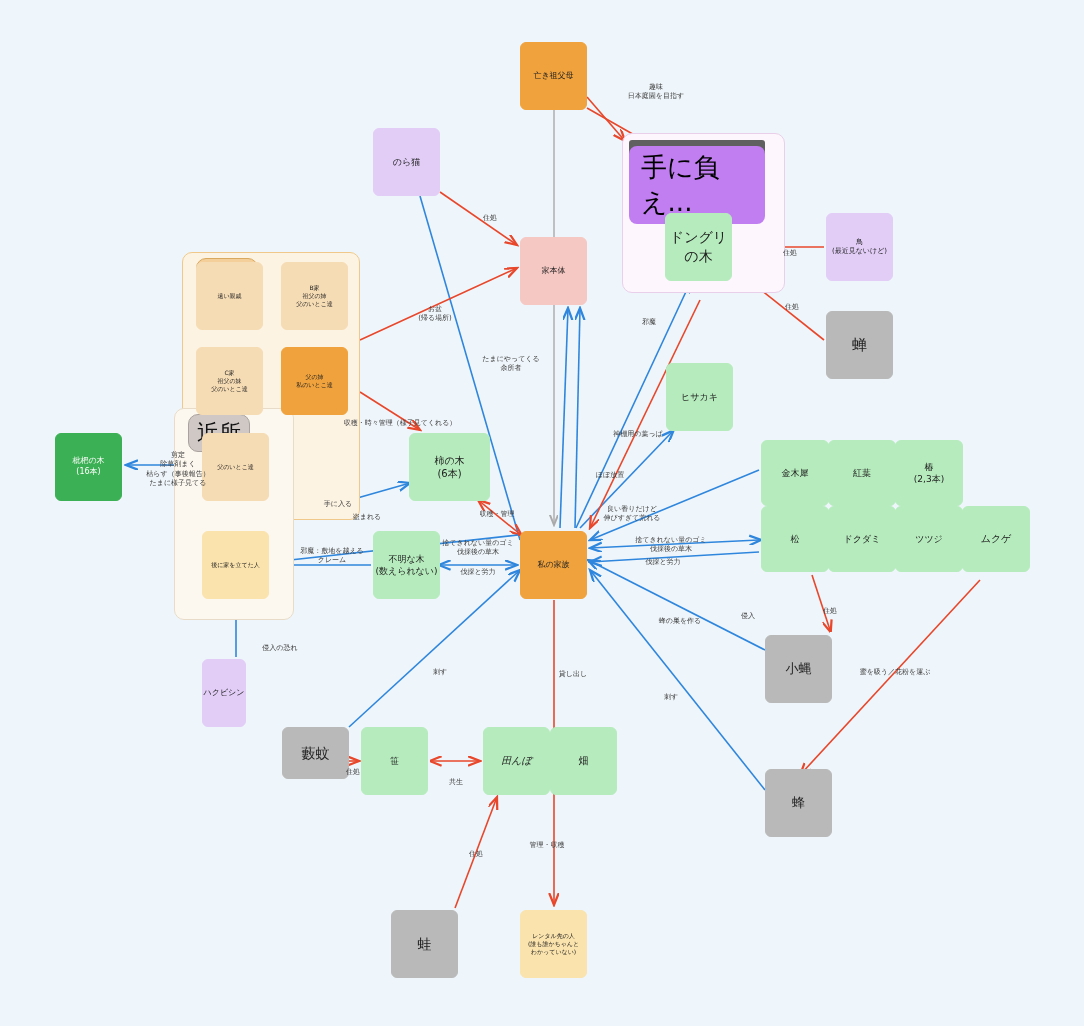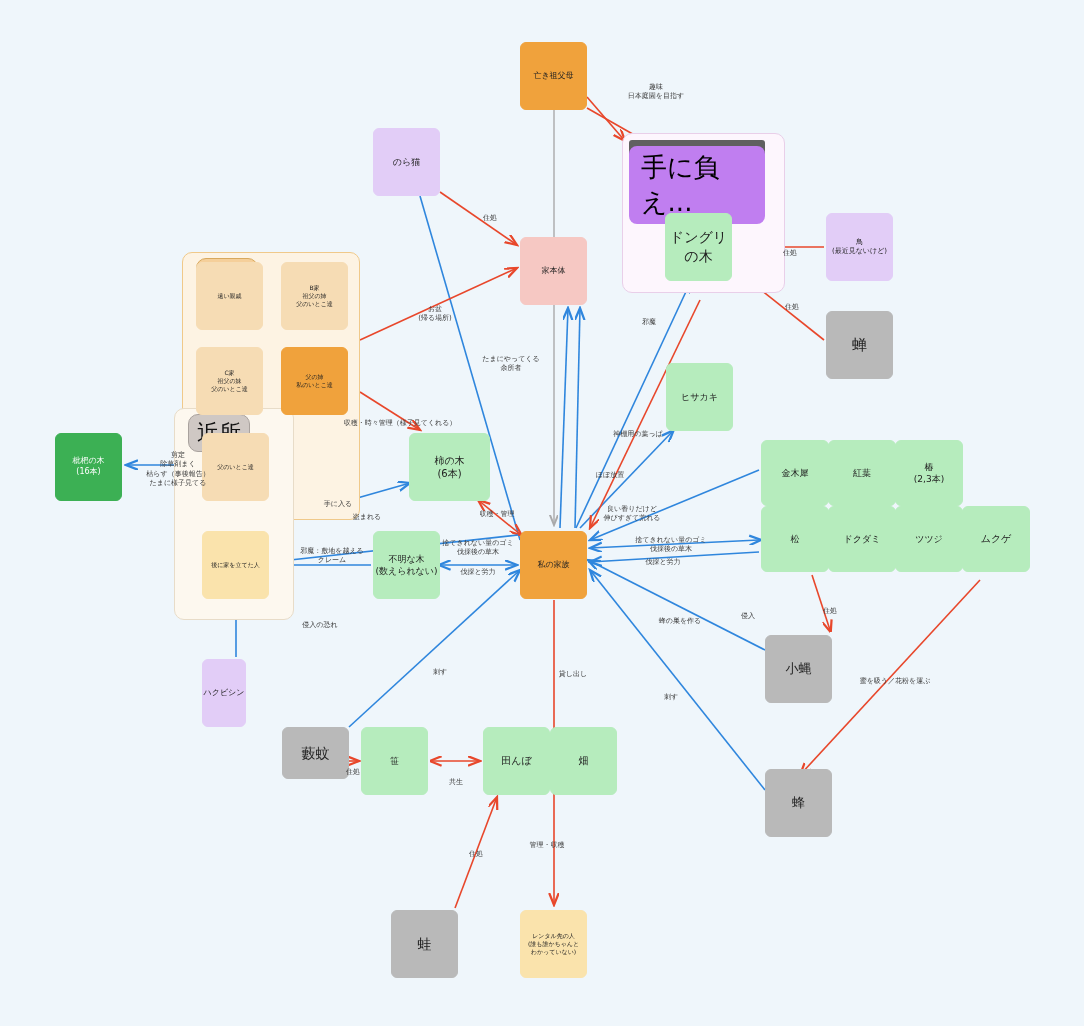--- a/index.html
+++ b/index.html
@@ -120,21 +120,21 @@
       <div class="node" style="left: 666px; top: 363px; width: 67px; height: 68px; background: rgb(182, 236, 189); border: 1px solid rgb(182, 236, 189); font-size: 9px;">ヒサカキ</div>
       <div class="node" style="left: 409px; top: 433px; width: 81px; height: 68px; background: rgb(182, 236, 189); border: 1px solid rgb(182, 236, 189); font-size: 10px;">柿の木
 (6本)</div>
       <div class="node" style="left: 373px; top: 531px; width: 67px; height: 68px; background: rgb(182, 236, 189); border: 1px solid rgb(182, 236, 189); font-size: 9px;">不明な木
 (数えられない)</div>
       <div class="node" style="left: 520px; top: 531px; width: 67px; height: 68px; background: rgb(240, 162, 60); border: 1px solid rgb(240, 162, 60); font-size: 8px;">私の家族</div>
       <div class="node" style="left: 765px; top: 635px; width: 67px; height: 68px; background: rgb(185, 185, 185); border: 1px solid rgb(185, 185, 185); font-size: 13px;">小蝿</div>
       <div class="node" style="left: 765px; top: 769px; width: 67px; height: 68px; background: rgb(185, 185, 185); border: 1px solid rgb(185, 185, 185); font-size: 13px;">蜂</div>
       <div class="node" style="left: 282px; top: 727px; width: 67px; height: 52px; background: rgb(185, 185, 185); border: 1px solid rgb(185, 185, 185); font-size: 14px;">藪蚊</div>
       <div class="node" style="left: 361px; top: 727px; width: 67px; height: 68px; background: rgb(182, 236, 189); border: 1px solid rgb(182, 236, 189); font-size: 9px;">笹</div>
-      <div class="node" style="left: 483px; top: 727px; width: 67px; height: 68px; background: rgb(182, 236, 189); border: 1px solid rgb(182, 236, 189); font-size: 10px;">田んぼ</div>
+      <div class="node" style="left: 483px; top: 727px; width: 67px; height: 68px; background: rgb(182, 236, 189); border: 1px solid rgb(182, 236, 189); font-size: 10px; font-style: italic;">田んぼ</div>
       <div class="node" style="left: 550px; top: 727px; width: 67px; height: 68px; background: rgb(182, 236, 189); border: 1px solid rgb(182, 236, 189); font-size: 10px;">畑</div>
       <div class="node" style="left: 391px; top: 910px; width: 67px; height: 68px; background: rgb(185, 185, 185); border: 1px solid rgb(185, 185, 185); font-size: 14px;">蛙</div>
       <div class="node" style="left: 520px; top: 910px; width: 67px; height: 68px; background: rgb(250, 227, 172); border: 1px solid rgb(250, 227, 172); font-size: 6px;">レンタル先の人
 (誰も誰かちゃんと
 わかっていない)</div>
       <div class="node" style="left: 202px; top: 659px; width: 44px; height: 68px; background: rgb(226, 205, 247); border: 1px solid rgb(226, 205, 247); font-size: 8px;">ハクビシン</div>
       <div class="node" style="left: 55px; top: 433px; width: 67px; height: 68px; background: rgb(60, 176, 84); border: 1px solid rgb(60, 176, 84); font-size: 8px; color: rgb(255, 255, 255);">枇杷の木
 (16本)</div>
       <div class="node" style="left: 202px; top: 531px; width: 67px; height: 68px; background: rgb(250, 227, 172); border: 1px solid rgb(250, 227, 172); font-size: 6px;">後に家を立てた人</div>
       <div class="node" style="left: 196px; top: 262px; width: 67px; height: 68px; background: rgb(246, 220, 180); border: 1px solid rgb(246, 220, 180); font-size: 6px;">遠い親戚</div>
@@ -180,27 +180,27 @@
       <div class="elabel" style="left: 367px; top: 518px;">盗まれる</div>
       <div class="elabel" style="left: 322px; top: 556px; margin-left: 10px;">邪魔：敷地を越える
 クレーム</div>
       <div class="elabel" style="left: 478px; top: 548px;">捨てきれない量のゴミ
 伐採後の草木</div>
       <div class="elabel" style="left: 478px; top: 573px;">伐採と労力</div>
       <div class="elabel" style="left: 178px; top: 470px;">剪定
 除草剤まく
 枯らす（事後報告）
 たまに様子見てる</div>
-      <div class="elabel" style="left: 280px; top: 626px; margin-left: 40px;">侵入の恐れ</div>
+      <div class="elabel" style="left: 280px; top: 649px;">侵入の恐れ</div>
       <div class="elabel" style="left: 440px; top: 673px;">刺す</div>
       <div class="elabel" style="left: 671px; top: 698px;">刺す</div>
       <div class="elabel" style="left: 573px; top: 675px;">貸し出し</div>
       <div class="elabel" style="left: 680px; top: 622px;">蜂の巣を作る</div>
       <div class="elabel" style="left: 748px; top: 617px;">侵入</div>
       <div class="elabel" style="left: 830px; top: 612px;">住処</div>
-      <div class="elabel" style="left: 895px; top: 673px; margin-top: 9px;">蜜を吸う／花粉を運ぶ</div>
+      <div class="elabel" style="left: 895px; top: 673px;">蜜を吸う／花粉を運ぶ</div>
       <div class="elabel" style="left: 353px; top: 773px;">住処</div>
       <div class="elabel" style="left: 456px; top: 783px;">共生</div>
       <div class="elabel" style="left: 476px; top: 855px;">住処</div>
       <div class="elabel" style="left: 547px; top: 846px;">管理・収穫</div>
     </div>
 
 </div>
 
 </body></html>

